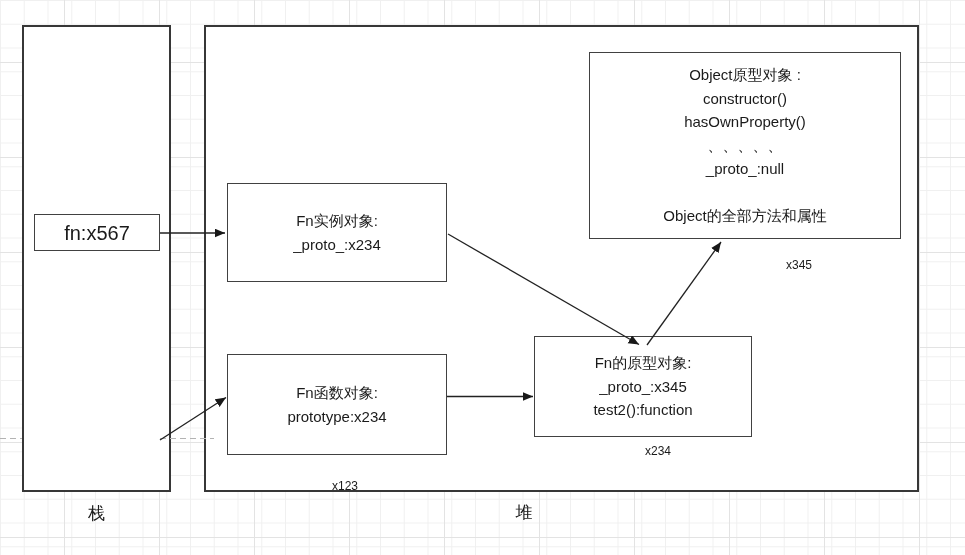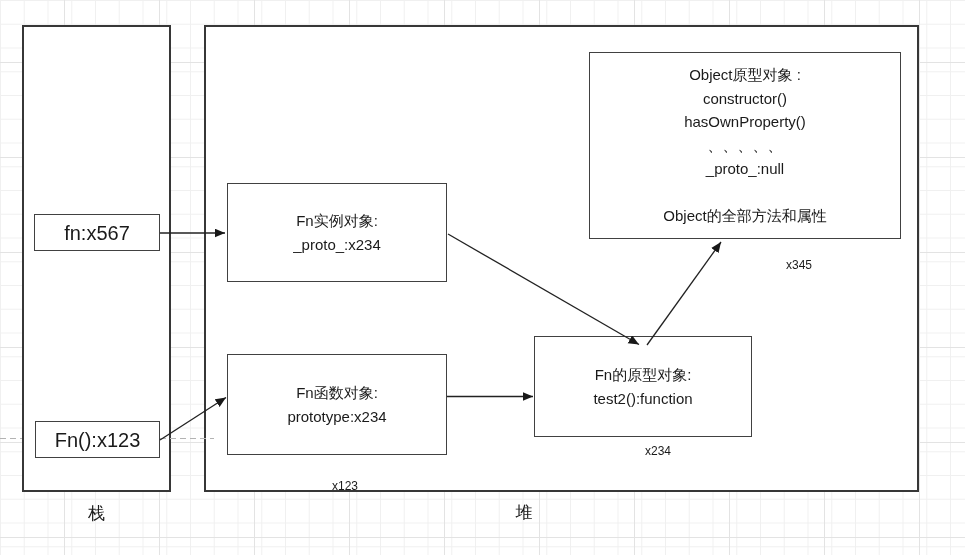--- a/index.html
+++ b/index.html
@@ -93,37 +93,35 @@
 <body>
 
 <div class="canvas">
 
   <div class="region region-stack"></div>
   <div class="region region-heap"></div>
 
   <div class="shape var-box box-fn-var">
     <span>fn:x567</span>
   </div>
-  <div class="shape var-box box-Fn-var">
-    <span>Fn():x123</span>
-  </div>
 
   <div class="shape box-instance">
     <span class="node-line">Fn实例对象:</span>
     <span class="node-line">_proto_:x234</span>
   </div>
 
   <div class="shape box-function">
     <span class="node-line">Fn函数对象:</span>
     <span class="node-line">prototype:x234</span>
   </div>
   <div class="addr-label addr-x123">x123</div>
 
   <div class="shape box-fn-proto">
     <span class="node-line">Fn的原型对象:</span>
+    <span class="node-line">_proto_:x345</span>
     <span class="node-line">test2():function</span>
   </div>
   <div class="addr-label addr-x234">x234</div>
 
   <div class="shape box-obj-proto">
     <span class="node-line">Object原型对象 :</span>
     <span class="node-line">constructor()</span>
     <span class="node-line">hasOwnProperty()</span>
     <span class="node-line">、、、、、</span>
     <span class="node-line">_proto_:null</span>

